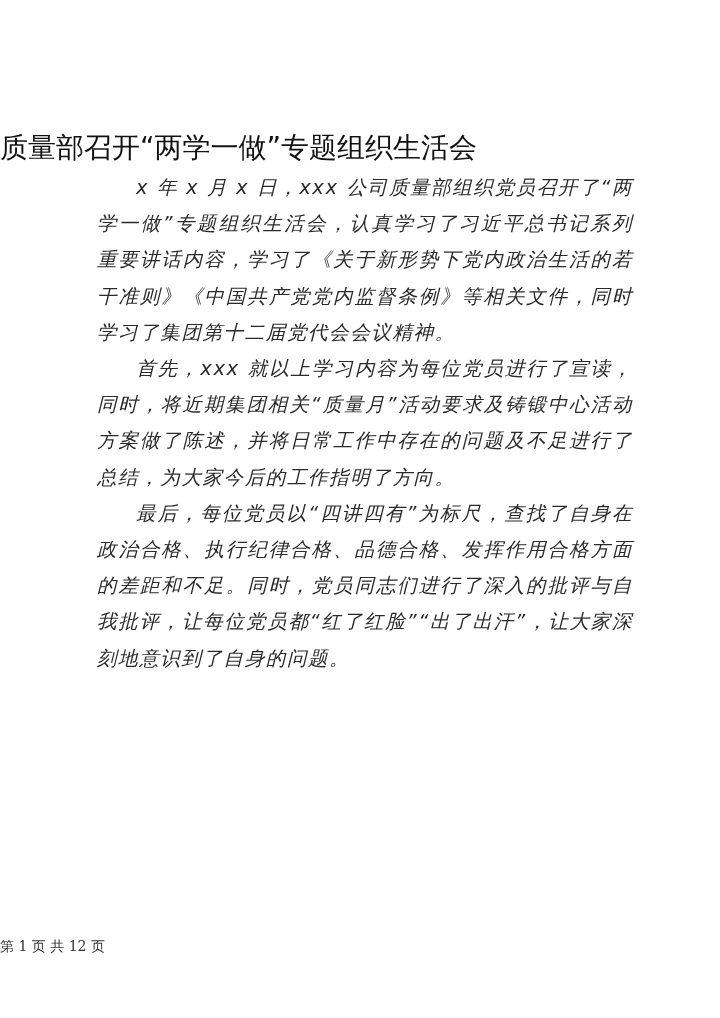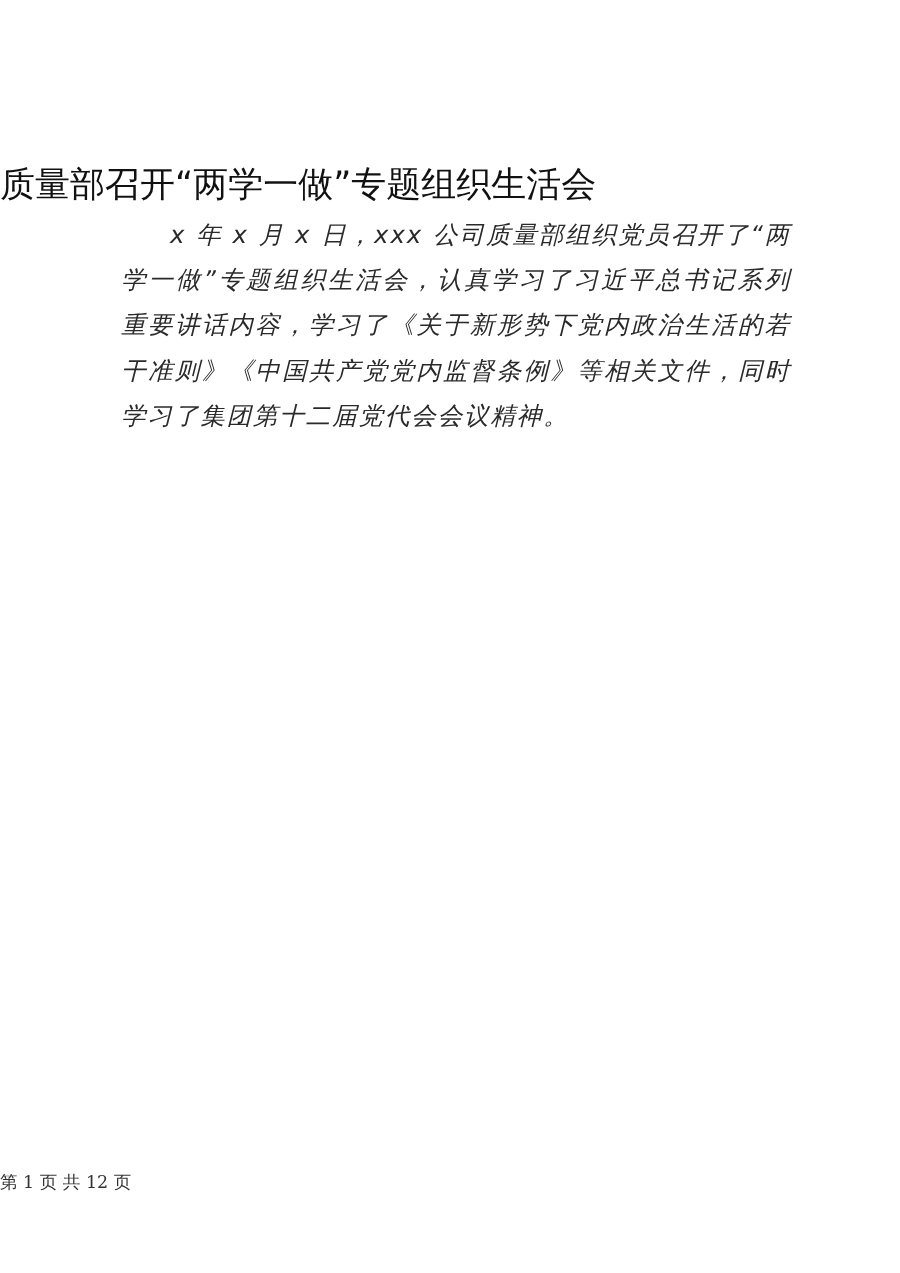--- a/index.html
+++ b/index.html
@@ -62,16 +62,18 @@
     }
   </style>
 </head>
 <body>
 
 <div class="page">
   <div class="title">质量部召开“两学一做”专题组织生活会</div>
 
   <div class="body">
     <p>x 年 x 月 x 日，xxx 公司质量部组织党员召开了“两学一做”专题组织生活会，认真学习了习近平总书记系列重要讲话内容，学习了《关于新形势下党内政治生活的若干准则》《中国共产党党内监督条例》等相关文件，同时学习了集团第十二届党代会会议精神。</p>
+    <p>首先，xxx 就以上学习内容为每位党员进行了宣读，同时，将近期集团相关“质量月”活动要求及铸锻中心活动方案做了陈述，并将日常工作中存在的问题及不足进行了总结，为大家今后的工作指明了方向。</p>
+    <p>最后，每位党员以“四讲四有”为标尺，查找了自身在政治合格、执行纪律合格、品德合格、发挥作用合格方面的差距和不足。同时，党员同志们进行了深入的批评与自我批评，让每位党员都“红了红脸”“出了出汗”，让大家深刻地意识到了自身的问题。</p>
   </div>
 
   <div class="footer">第 1 页 共 12 页</div>
 </div>
 
 </body></html>

